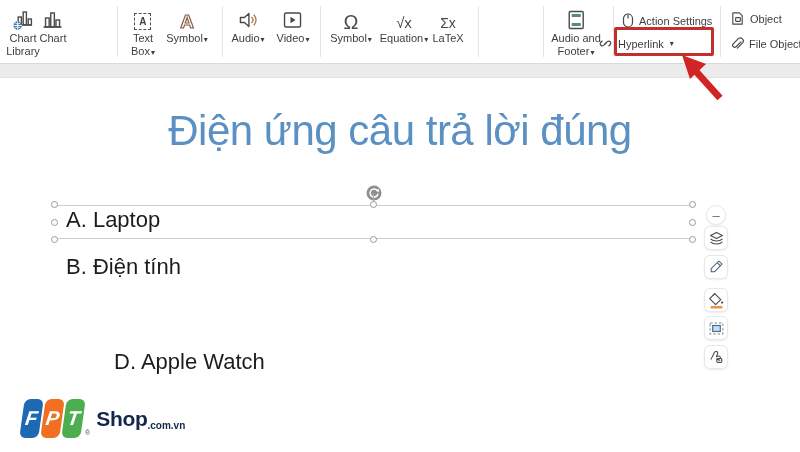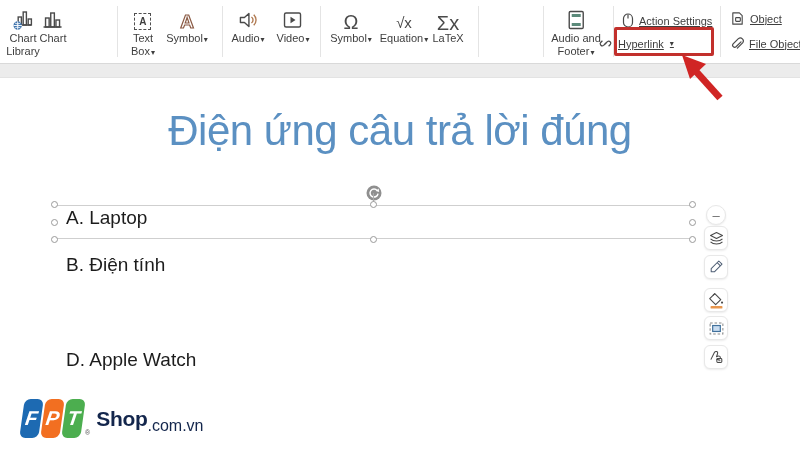--- a/index.html
+++ b/index.html
@@ -15,41 +15,41 @@
   .toolbar { position:absolute; left:0; top:0; width:800px; height:63px; background:#fff; }
   .tstrip  { position:absolute; left:0; top:63px; width:800px; height:15px;
              background:#ececec; border-top:1px solid #d9d9d9; border-bottom:1px solid #e3e3e3; }
   .tdiv { position:absolute; top:6px; height:51px; width:1px; background:#e4e4e4; }
   .tbtn { position:absolute; top:5px; transform:translateX(-50%); text-align:center; cursor:default; }
   .ticon { height:27px; display:flex; align-items:flex-end; justify-content:center; color:#4a4a4a; }
   .tlabel { font-size:11px; line-height:12.5px; color:#3e3e3e; white-space:nowrap; }
   .caret { font-size:8px; margin-left:1px; color:#3e3e3e; }
   .glyph-omega { font-size:20px; line-height:20px; color:#4a4a4a; }
   .glyph-eq    { font-size:15px; line-height:18px; color:#4a4a4a; }
-  .glyph-sigma { font-size:20px; line-height:18px; color:#4a4a4a; }
+  .glyph-sigma { font-size:14px; line-height:18px; color:#4a4a4a; }
   .tb-box { width:17px; height:17px; border:1.4px dashed #4f4f4f; display:flex;
             align-items:center; justify-content:center; margin-bottom:2px; }
   .tb-a { font-size:10px; font-weight:bold; color:#3e3e3e; }
   .wa-a { font-size:19px; font-weight:bold; line-height:21px; color:#fff;
           -webkit-text-stroke:1.2px #8a5a44; }
 
   
   .tcol-row { position:absolute; display:flex; align-items:center; gap:5px;
-              font-size:11px; color:#3e3e3e; white-space:nowrap;text-decoration:underline; }
+              font-size:11px; color:#3e3e3e; white-space:nowrap; }
 
   
   .hl-box { position:absolute; left:614px; top:27px; width:100px; height:29px;
             border:3px solid #c2302c; border-radius:2px; z-index:30; }
   .hl-arrow { position:absolute; left:676px; top:54px; z-index:31; }
 
   
   .slide-title { position:absolute; left:0; top:107px; width:800px; text-align:center;
                  font-size:42px; letter-spacing:-0.5px; color:#5b90c2; }
-  .answer { position:absolute; left:66px; font-size:19px; color:#1c1c1c; white-space:nowrap; }
-  .ans-a { top:207px; } .ans-b { top:254px; } .ans-c { top:306px; } .ans-d { top:349px; }
+  .answer { position:absolute; left:66px; font-size:22px; color:#1c1c1c; white-space:nowrap; }
+  .ans-a { top:207px; } .ans-b { top:254px; } .ans-c { top:306px; } .ans-d { top:349px;margin-left:48px; }
 
   
   .selbox { position:absolute; left:55px; top:205px; width:637px; height:34px; }
   .selline { position:absolute; left:0; width:637px; height:1px; background:#cfcfcf; }
   .handle { position:absolute; width:7px; height:7px; border:1px solid #9a9a9a;
             background:#fff; border-radius:50%; }
   .rot-wrap { position:absolute; left:311px; top:-20px; width:16px; height:20px; }
   .rot-line { position:absolute; left:7px; top:8px; width:1px; height:12px; background:#aaa; }
 
   
@@ -60,21 +60,21 @@
                 font-size:13px; color:#6a6a6a; line-height:1; }
 
   
   .logo { position:absolute; left:22px; top:399px; display:flex; align-items:center; }
   .logo-shape { width:19px; height:39px; border-radius:6px; transform:skewX(-8deg);
                 display:flex; align-items:center; justify-content:center;
                 color:#fff; font-weight:bold; font-style:italic; font-size:20px; margin-right:2px; }
   .ls-f { background:#1d6ab2; } .ls-p { background:#f26f21; } .ls-t { background:#4cae4f; }
   .logo-reg { font-size:7px; color:#555; align-self:flex-end; margin:0 2px 2px 0; }
   .logo-shop { font-size:21px; font-weight:800; color:#13264c; margin-left:4px; letter-spacing:-0.3px; }
-  .logo-domain { font-size:16px; font-weight:normal; color:#13264c; margin-top:14px; }
+  .logo-domain { font-size:10px; font-weight:bold; color:#13264c; margin-top:14px; }
 
   svg { display:block; }
 </style>
 </head>
 <body>
 
 <div id="app">
 
   <div class="toolbar">
 

